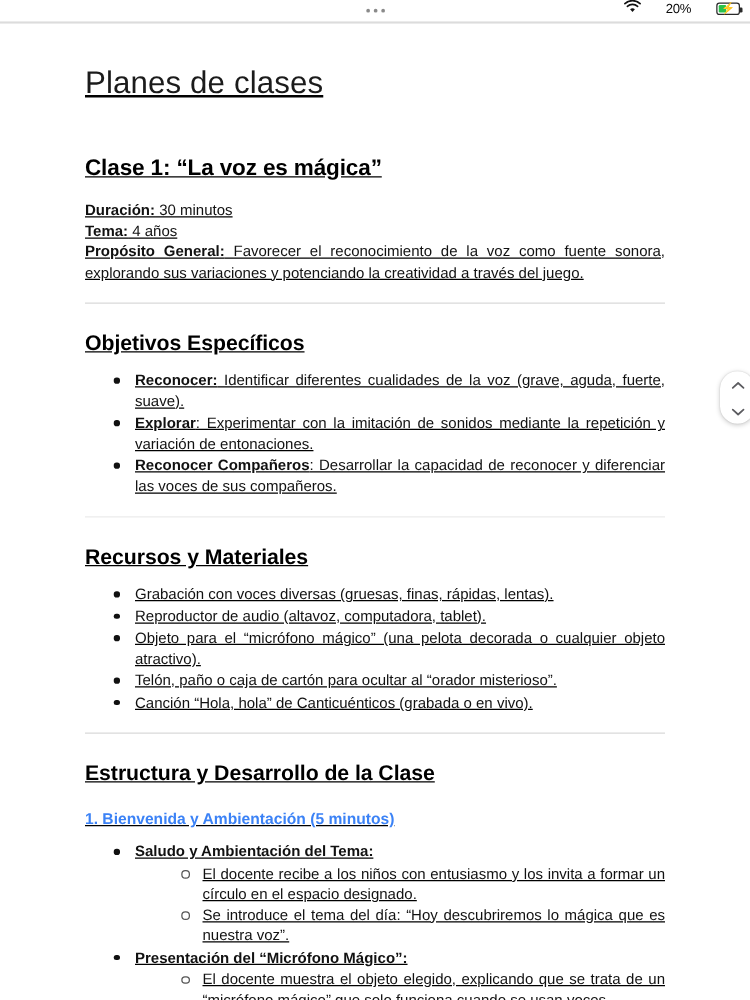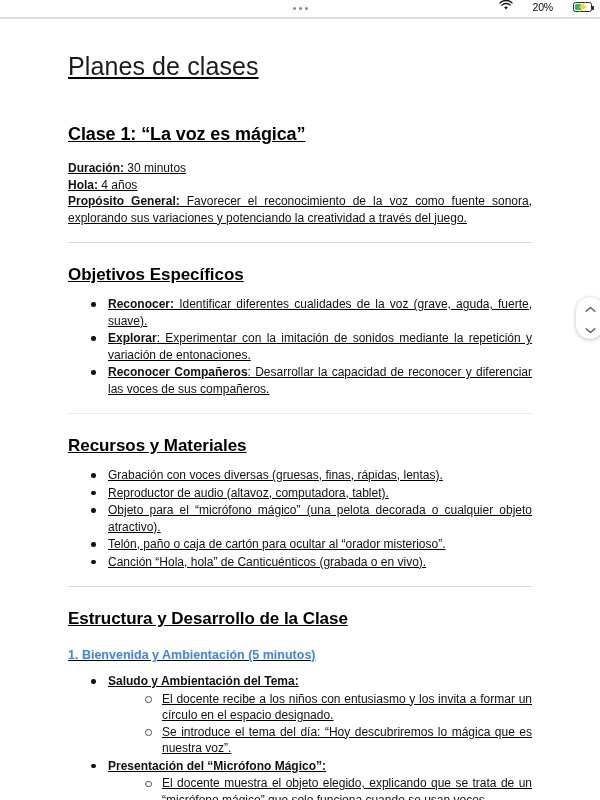--- a/index.html
+++ b/index.html
@@ -219,21 +219,21 @@
   <div class="doc">
 
     <h1 class="doc-title">Planes de clases</h1>
 
     <h2 class="h2">Clase 1: “La voz es mágica”</h2>
 
     <p class="meta first">
       <b>Duración:</b><span> 30 minutos</span>
     </p>
     <p class="meta">
-      <b>Hola:</b><span> 4 años</span>
+      <b>Tema:</b><span> 4 años</span>
     </p>
     <p class="meta">
       <b>Propósito General:</b><span> Favorecer el reconocimiento de la voz como fuente sonora, explorando sus variaciones y potenciando la creatividad a través del juego.</span>
     </p>
 
     <hr class="rule">
 
     <h3 class="h3">Objetivos Específicos</h3>
     <ul class="lvl1">
       <li>

